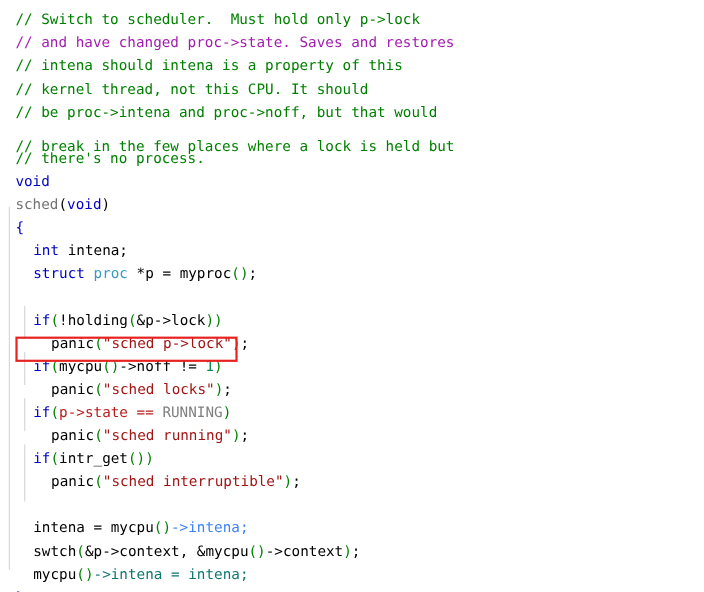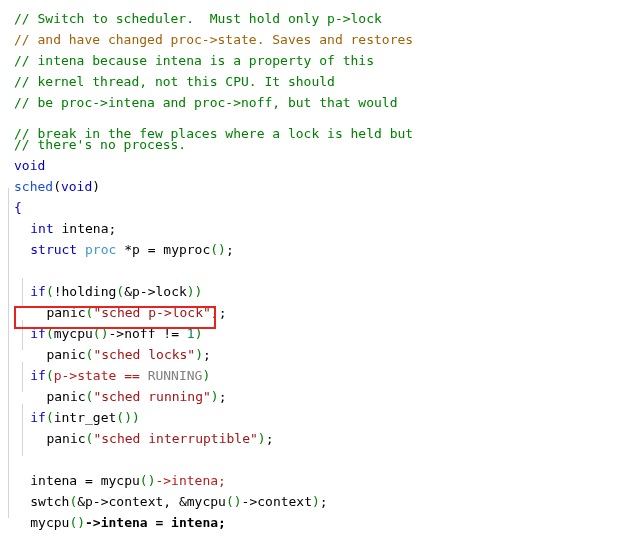--- a/index.html
+++ b/index.html
@@ -89,43 +89,43 @@
   <div id="indent-guides-layer">
       <div class="indent-guide" style="left: 8px; top: 188px; height: 330px;"></div>
       <div class="indent-guide" style="left: 22px; top: 278px; height: 30px;"></div>
       <div class="indent-guide" style="left: 22px; top: 320px; height: 30px;"></div>
       <div class="indent-guide" style="left: 22px; top: 362px; height: 30px;"></div>
       <div class="indent-guide" style="left: 22px; top: 404px; height: 52px;"></div>
     </div>
 
   <div id="code-lines">
       <div class="code-line" style="top: 8px; left: 14px;"><span class="t-comment" style="color: rgb(0, 128, 0);">// Switch to scheduler.  Must hold only p-&gt;lock</span></div>
-      <div class="code-line" style="top: 29px; left: 14px;"><span class="t-comment" style="color: #a16207;">// and have changed proc-&gt;state. Saves and restores</span></div>
-      <div class="code-line" style="top: 50px; left: 14px;"><span class="t-comment" style="color: rgb(0, 128, 0);">// intena because intena is a property of this</span></div>
+      <div class="code-line" style="top: 29px; left: 14px;"><span class="t-comment" style="color: #a21caf;">// and have changed proc-&gt;state. Saves and restores</span></div>
+      <div class="code-line" style="top: 50px; left: 14px;"><span class="t-comment" style="color: rgb(0, 128, 0);">// intena should intena is a property of this</span></div>
       <div class="code-line" style="top: 71px; left: 14px;"><span class="t-comment" style="color: rgb(0, 128, 0);">// kernel thread, not this CPU. It should</span></div>
       <div class="code-line" style="top: 92px; left: 14px;"><span class="t-comment" style="color: rgb(0, 128, 0);">// be proc-&gt;intena and proc-&gt;noff, but that would</span></div>
       <div class="code-line" style="top: 123px; left: 14px;"><span class="t-comment" style="color: rgb(0, 128, 0);">// break in the few places where a lock is held but</span></div>
       <div class="code-line" style="top: 134px; left: 14px;"><span class="t-comment" style="color: rgb(0, 128, 0);">// there's no process.</span></div>
       <div class="code-line" style="top: 155px; left: 14px;"><span class="t-keyword" style="color: rgb(0, 0, 196);">void</span></div>
-      <div class="code-line" style="top: 176px; left: 14px;"><span class="t-plain" style="color: #1d4ed8; margin-top: 14px;">sched</span><span class="t-plain" style="color: rgb(0, 0, 0);">(</span><span class="t-keyword" style="color: rgb(0, 0, 196);">void</span><span class="t-plain" style="color: rgb(0, 0, 0);">)</span></div>
+      <div class="code-line" style="top: 176px; left: 14px;"><span class="t-plain" style="color: #737373; margin-top: 14px;">sched</span><span class="t-plain" style="color: rgb(0, 0, 0);">(</span><span class="t-keyword" style="color: rgb(0, 0, 196);">void</span><span class="t-plain" style="color: rgb(0, 0, 0);">)</span></div>
       <div class="code-line" style="top: 197px; left: 14px;"><span class="t-brace" style="color: rgb(0, 0, 196);">{</span></div>
       <div class="code-line" style="top: 218px; left: 30.24px;"><span class="t-keyword" style="color: rgb(0, 0, 196);">int</span><span class="t-plain" style="color: rgb(0, 0, 0);"> intena;</span></div>
       <div class="code-line" style="top: 239px; left: 30.24px;"><span class="t-keyword" style="color: rgb(0, 0, 196);">struct</span><span class="t-plain" style="color: rgb(0, 0, 0);"> </span><span class="t-type" style="color: rgb(58, 155, 193);">proc</span><span class="t-plain" style="color: rgb(0, 0, 0);"> *p = myproc</span><span class="t-punct">()</span><span class="t-plain" style="color: rgb(0, 0, 0);">;</span></div>
       <div class="code-line" style="top: 260px; left: 14px;"></div>
       <div class="code-line" style="top: 281px; left: 30.24px;"><span class="t-keyword" style="color: rgb(0, 0, 196);">if</span><span class="t-punct">(</span><span class="t-plain" style="color: rgb(0, 0, 0);">!holding</span><span class="t-punct">(</span><span class="t-plain" style="color: rgb(0, 0, 0);">&amp;p-&gt;lock</span><span class="t-punct">))</span></div>
       <div class="code-line" style="top: 302px; left: 46.48px;"><span class="t-plain" style="color: rgb(0, 0, 0);">panic</span><span class="t-punct">(</span><span class="t-string" style="color: rgb(163, 21, 21);">"sched p-&gt;lock"</span><span class="t-punct">)</span><span class="t-plain" style="color: rgb(0, 0, 0);">;</span></div>
       <div class="code-line" style="top: 323px; left: 30.24px;"><span class="t-keyword" style="color: rgb(0, 0, 196);">if</span><span class="t-punct">(</span><span class="t-plain" style="color: rgb(0, 0, 0);">mycpu</span><span class="t-punct">()</span><span class="t-plain" style="color: rgb(0, 0, 0);">-&gt;noff != </span><span class="t-number" style="color: rgb(9, 134, 88);">1</span><span class="t-punct">)</span></div>
       <div class="code-line" style="top: 344px; left: 46.48px;"><span class="t-plain" style="color: rgb(0, 0, 0);">panic</span><span class="t-punct">(</span><span class="t-string" style="color: rgb(163, 21, 21);">"sched locks"</span><span class="t-punct">)</span><span class="t-plain" style="color: rgb(0, 0, 0);">;</span></div>
       <div class="code-line" style="top: 365px; left: 30.24px;"><span class="t-keyword" style="color: rgb(0, 0, 196);">if</span><span class="t-punct">(</span><span class="t-plain" style="color: #b91c1c;">p-&gt;state == </span><span class="t-constant" style="color: rgb(128, 128, 128);">RUNNING</span><span class="t-punct">)</span></div>
       <div class="code-line" style="top: 386px; left: 46.48px;"><span class="t-plain" style="color: rgb(0, 0, 0);">panic</span><span class="t-punct">(</span><span class="t-string" style="color: rgb(163, 21, 21);">"sched running"</span><span class="t-punct">)</span><span class="t-plain" style="color: rgb(0, 0, 0);">;</span></div>
       <div class="code-line" style="top: 407px; left: 30.24px;"><span class="t-keyword" style="color: rgb(0, 0, 196);">if</span><span class="t-punct">(</span><span class="t-plain" style="color: rgb(0, 0, 0);">intr_get</span><span class="t-punct">())</span></div>
       <div class="code-line" style="top: 428px; left: 46.48px;"><span class="t-plain" style="color: rgb(0, 0, 0);">panic</span><span class="t-punct">(</span><span class="t-string" style="color: rgb(163, 21, 21);">"sched interruptible"</span><span class="t-punct">)</span><span class="t-plain" style="color: rgb(0, 0, 0);">;</span></div>
       <div class="code-line" style="top: 449px; left: 14px;"></div>
-      <div class="code-line" style="top: 470px; left: 30.24px;"><span class="t-plain" style="color: rgb(0, 0, 0);">intena = mycpu</span><span class="t-punct">()</span><span class="t-plain" style="color: #b91c1c; text-align: right;">-&gt;intena;</span></div>
+      <div class="code-line" style="top: 470px; left: 30.24px;"><span class="t-plain" style="color: rgb(0, 0, 0);">intena = mycpu</span><span class="t-punct">()</span><span class="t-plain" style="color: #3b82f6; text-align: right;">-&gt;intena;</span></div>
       <div class="code-line" style="top: 491px; left: 30.24px;"><span class="t-plain" style="color: rgb(0, 0, 0);">swtch</span><span class="t-punct">(</span><span class="t-plain" style="color: rgb(0, 0, 0);">&amp;p-&gt;context, &amp;mycpu</span><span class="t-punct">()</span><span class="t-plain" style="color: rgb(0, 0, 0);">-&gt;context</span><span class="t-punct">)</span><span class="t-plain" style="color: rgb(0, 0, 0);">;</span></div>
-      <div class="code-line" style="top: 512px; left: 30.24px;"><span class="t-plain" style="color: rgb(0, 0, 0);">mycpu</span><span class="t-punct">()</span><span class="t-plain" style="color: #000000; font-weight: bold;">-&gt;intena = intena;</span></div>
+      <div class="code-line" style="top: 512px; left: 30.24px;"><span class="t-plain" style="color: rgb(0, 0, 0);">mycpu</span><span class="t-punct">()</span><span class="t-plain" style="color: #0f766e;">-&gt;intena = intena;</span></div>
       <div class="code-line" style="top: 533px; left: 14px;"><span class="t-brace" style="color: rgb(0, 0, 196);">}</span></div>
     </div>
 
   <div id="highlight-box" style="left: 14px; top: 306px; width: 202px; height: 23px; border-color: rgb(232, 35, 31);"></div>
 
 
 </div>
 
 </body></html>

